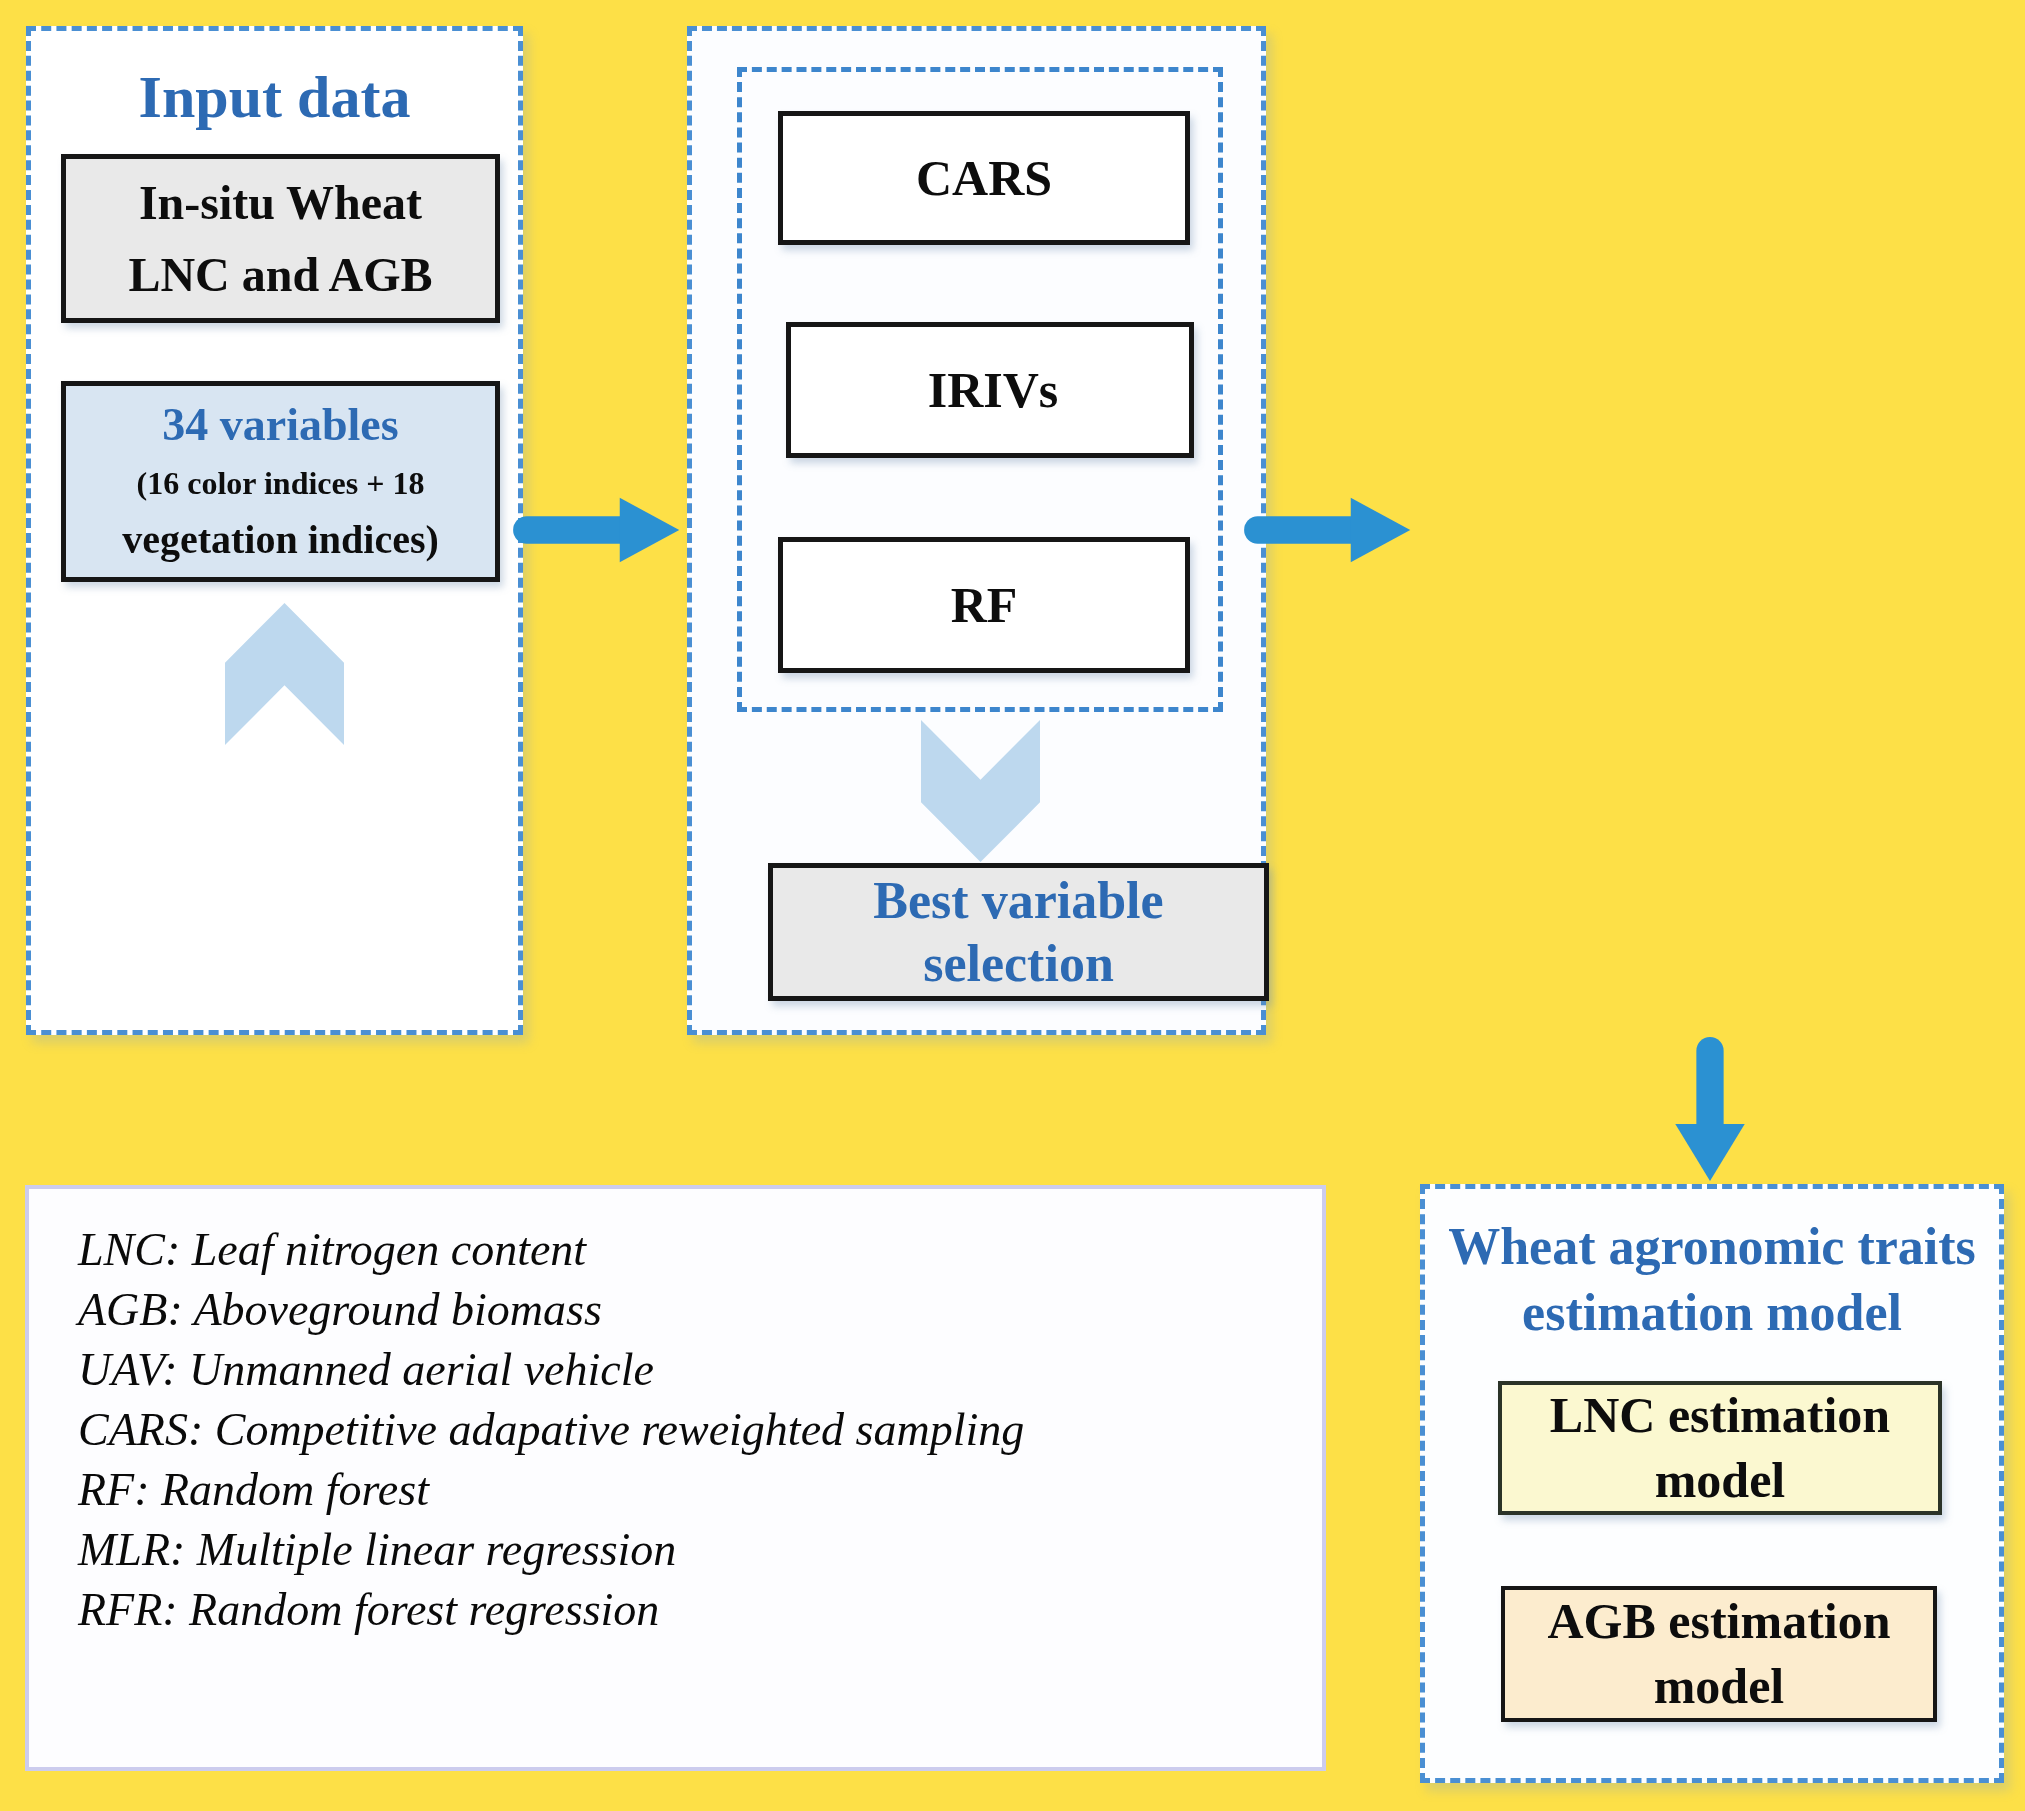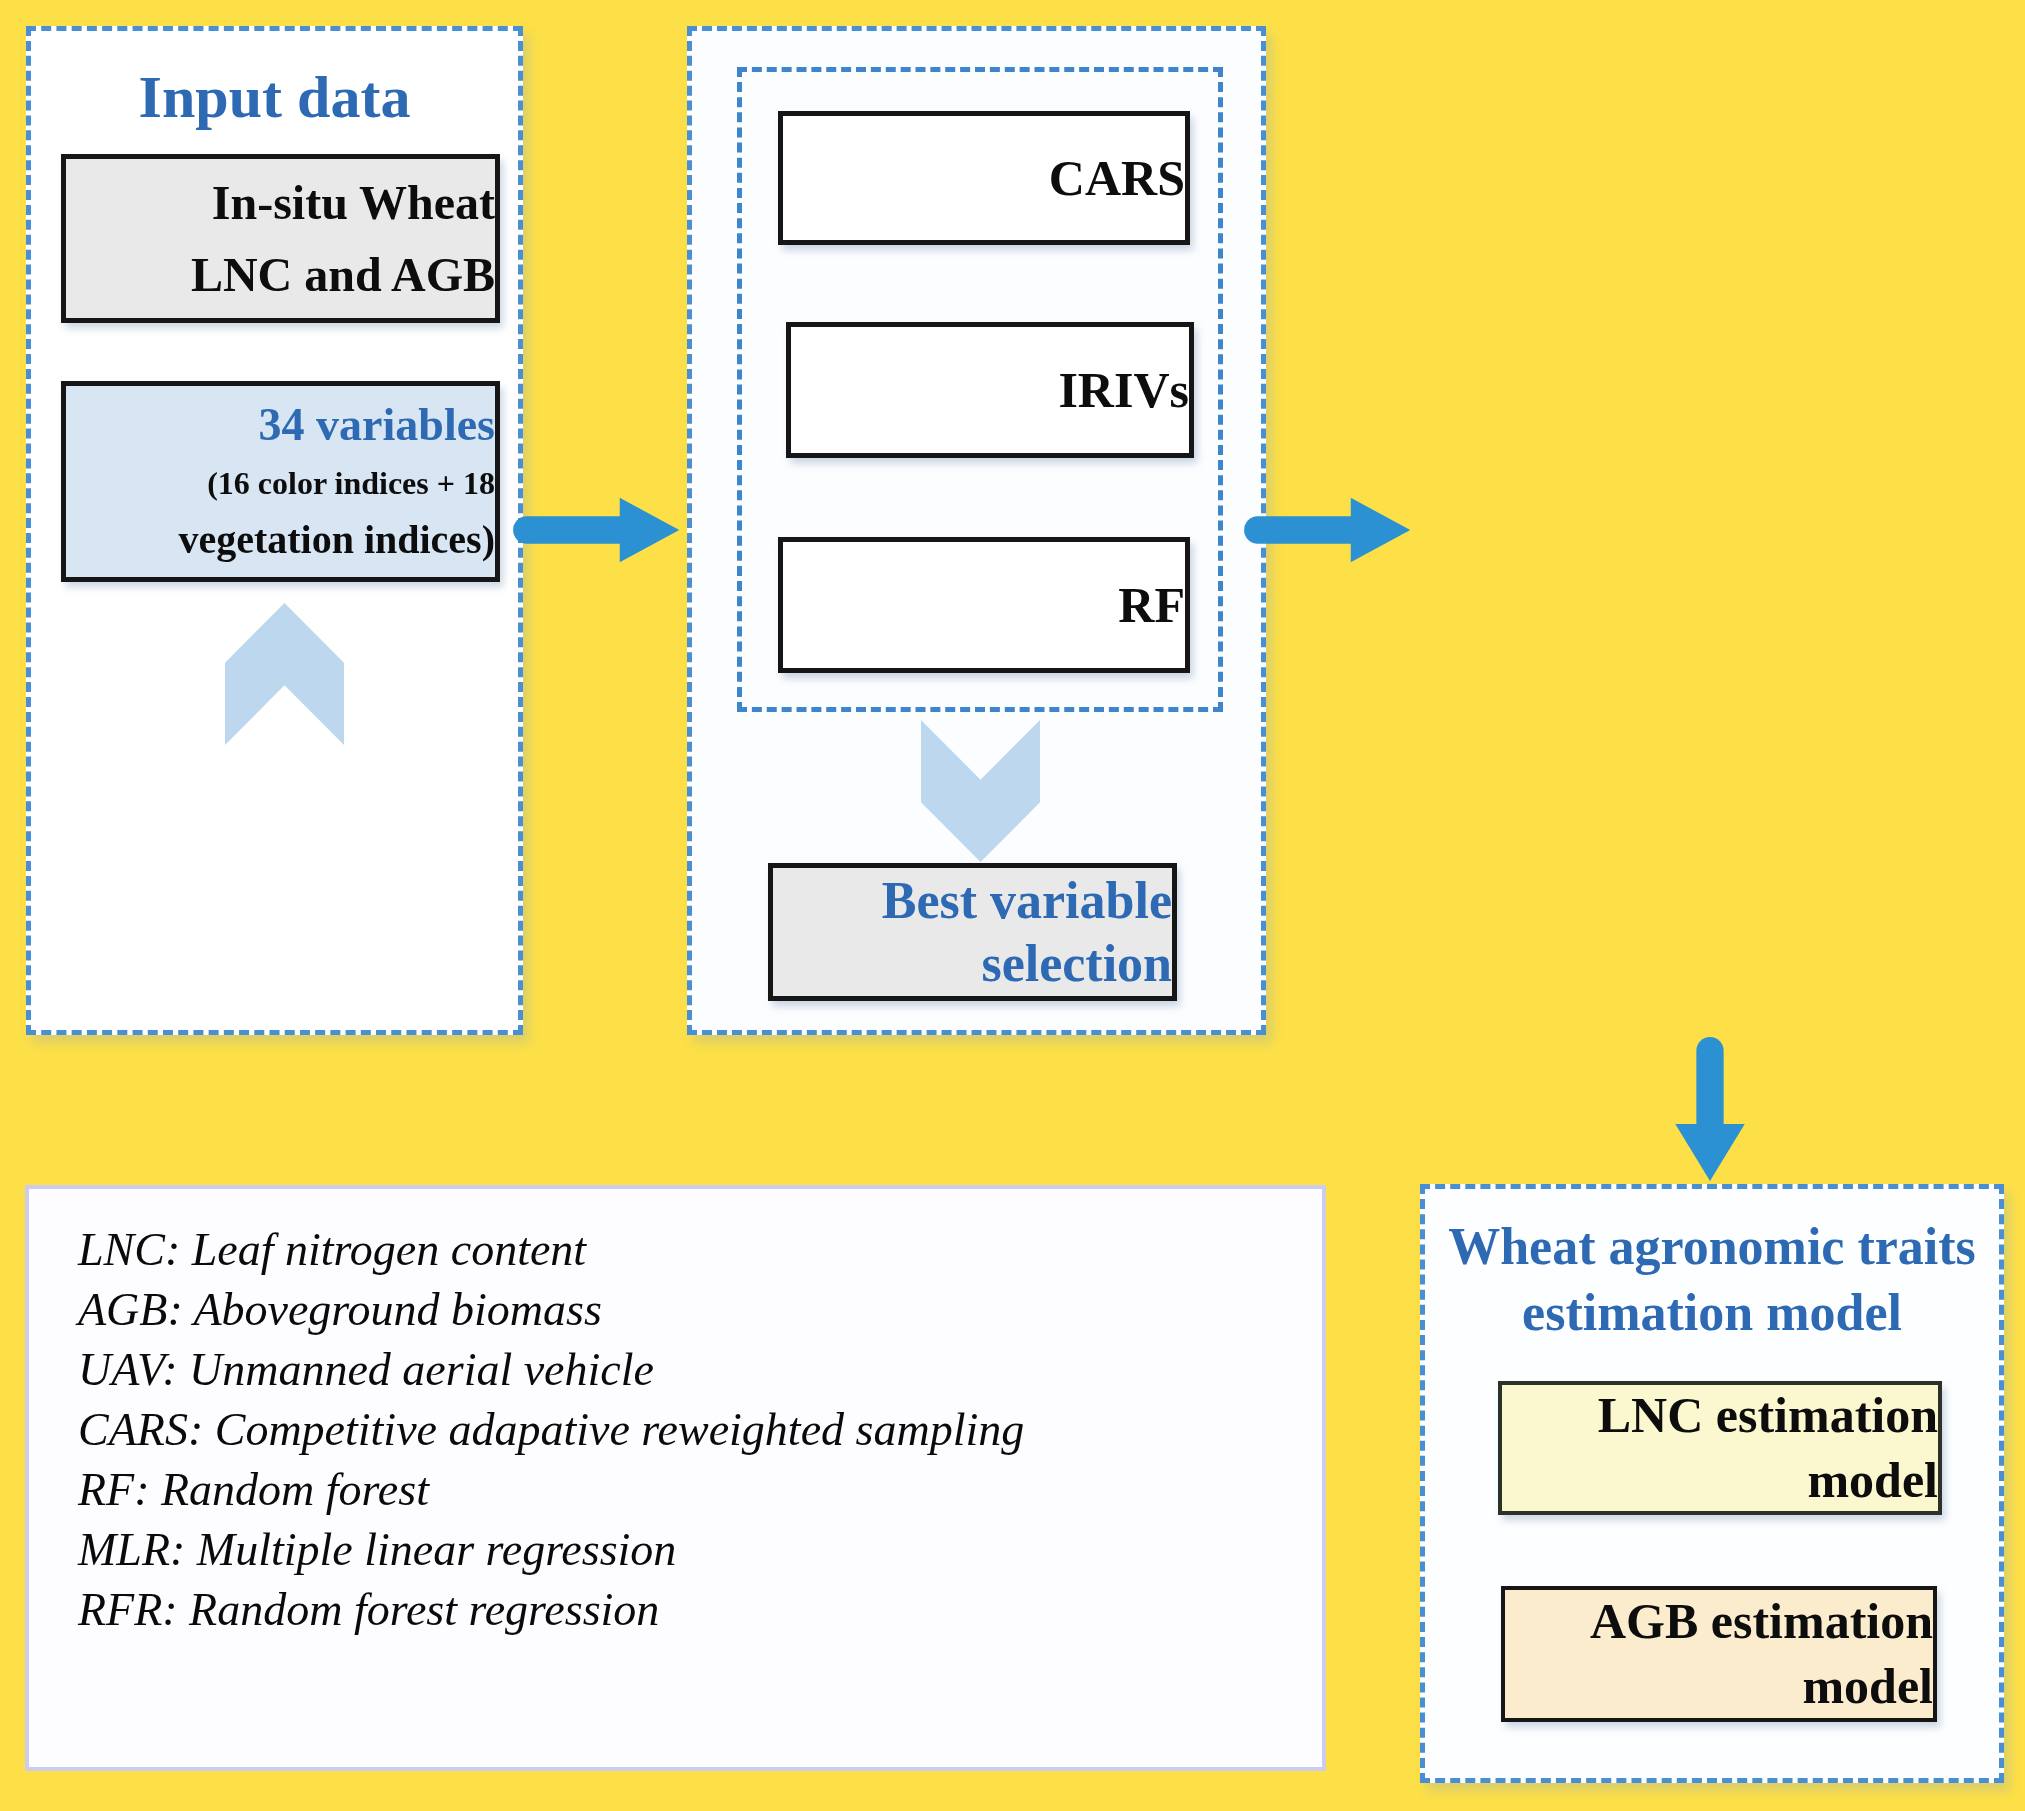--- a/index.html
+++ b/index.html
@@ -28,21 +28,21 @@
     text-align:center;
     font-weight:700;color:#2d6ab3;
     font-size:60px;line-height:1.22;
   }
   .solidBox{
     position:absolute;
     border:5px solid #161616;
     box-sizing:border-box;
     background:#ffffff;
     display:flex;flex-direction:column;
-    align-items:flex-end;justify-content:center;
+    align-items:center;justify-content:center;
     text-align:center;
     box-shadow:4.4px 5.6px 7.5px rgba(110,140,175,0.35);
   }
   .bt{font-weight:700;color:#0d0d0d;}
   .blueTxt{color:#2d6ab3;}
   .chev{position:absolute;background:#bdd8ee;}
   .chevUp{clip-path:polygon(0 42%,50% 0,100% 42%,100% 100%,50% 58%,0 100%);}
   .chevDown{clip-path:polygon(0 0,50% 42%,100% 0,100% 58%,50% 100%,0 58%);}
   .legendBox{
     position:absolute;
@@ -93,21 +93,21 @@
       <div class="solidBox" style="left:44px;top:250px;width:408px;height:136px;padding-left:6px;">
         <div class="bt" style="font-size:50px;">IRIVs</div>
       </div>
       <div class="solidBox" style="left:36px;top:465px;width:412px;height:136px;">
         <div class="bt" style="font-size:50px;">RF</div>
       </div>
     </div>
 
     <div class="chev chevDown" style="left:229px;top:689px;width:119px;height:142px;"></div>
 
-    <div class="solidBox" style="left:76px;top:832px;width:409px;height:138px;background:#e9e9e9;">
+    <div class="solidBox" style="left:76px;top:832px;width:501px;height:138px;background:#e9e9e9;">
       <div class="bt blueTxt" style="font-size:52px;line-height:1.22;">Best variable</div>
       <div class="bt blueTxt" style="font-size:52px;line-height:1.22;">selection</div>
     </div>
   </div>
 
   <svg style="left:1244px;top:468px;" width="180" height="124" viewBox="0 0 290 200">
     <line x1="22" y1="100" x2="185" y2="100" stroke="#2b91d2" stroke-width="44" stroke-linecap="round"></line>
     <polygon points="172,48 172,152 268,100" fill="#2b91d2"></polygon>
   </svg>
 

